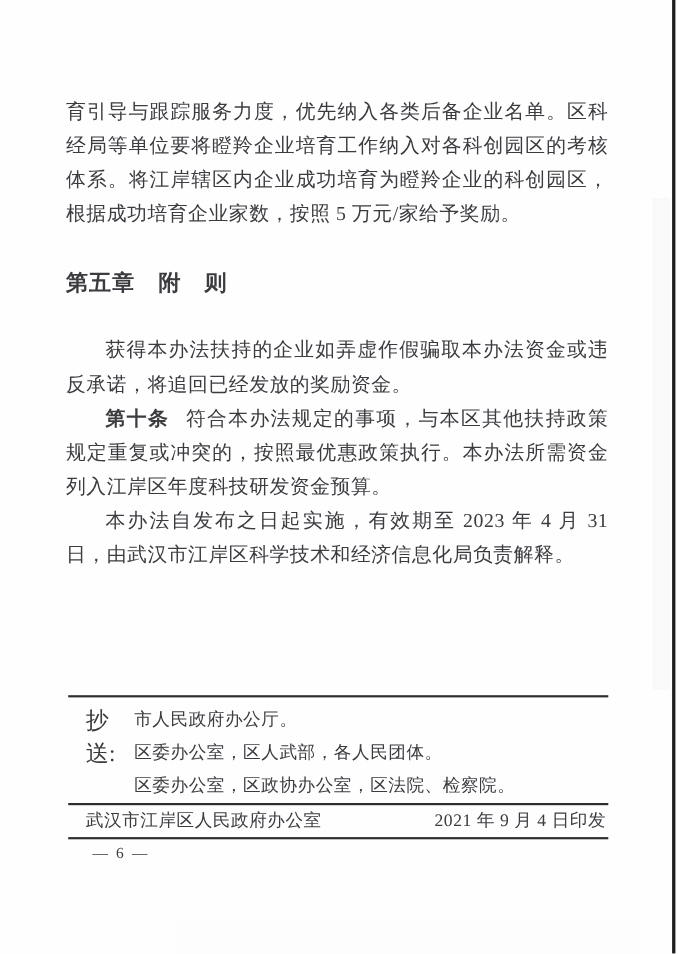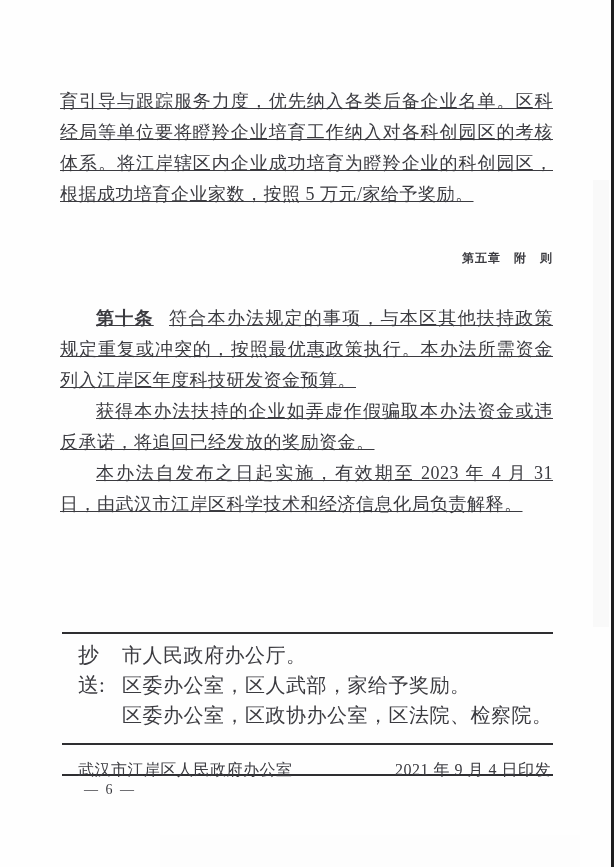--- a/index.html
+++ b/index.html
@@ -40,30 +40,29 @@
     left: 60px;
     top: 86px;
     width: 493px;
   }
   .body-text {
     font-size: 18px;
     line-height: 31px;
     text-align: justify;
     letter-spacing: 0.5px;
     color: var(--ink);
-    text-decoration: underline;
   }
   .indent { text-indent: 2em; }
   .article-label { font-weight: 700; margin-right: 0.85em; }
   .chapter-heading {
     margin: 33px 0 29px 0;
-    font-size: 12px;
+    font-size: 20px;
     line-height: 31px;
     font-weight: 700;
-    text-align: right;
+    text-align: left;
     letter-spacing: 1px;
     color: var(--ink);
   }
 
   .doc-footer {
     position: absolute;
     left: 62px;
     top: 632px;
     width: 491px;
     color: var(--ink);
@@ -75,36 +74,35 @@
     align-items: flex-start;
   }
   .cc-label {
     font-size: 21px;
     line-height: 30px;
     width: 44px;
     flex: 0 0 44px;
   }
   .cc-lines { flex: 1; }
   .cc-line {
-    font-size: 20px;
+    font-size: 16px;
     line-height: 30px;
     letter-spacing: 0.5px;
   }
   .issue-row {
     border-top: 2px solid var(--rule);
     border-bottom: 2px solid var(--rule);
     height: 33px;
     line-height: 29px;
-    padding: 10px 2px 0 16px;
+    padding: 0 2px 0 16px;
     display: flex;
     justify-content: space-between;
     align-items: flex-start;
     font-size: 16px;
     letter-spacing: 0.5px;
-    margin-top: 13px;
   }
   .page-number {
     margin-top: 6px;
     padding-left: 22px;
     font-size: 14px;
     line-height: 16px;
     letter-spacing: 2px;
   }
 </style>
 </head>
@@ -114,33 +112,33 @@
 
   <div class="tint-b"></div>
   <div class="tint-a"></div>
   <div class="edge-line"></div>
 
   <main class="content">
     <p class="body-text">育引导与跟踪服务力度，优先纳入各类后备企业名单。区科经局等单位要将瞪羚企业培育工作纳入对各科创园区的考核体系。将江岸辖区内企业成功培育为瞪羚企业的科创园区，根据成功培育企业家数，按照 5 万元/家给予奖励。</p>
 
     <h2 class="chapter-heading">第五章　附　则</h2>
 
+    <p class="body-text indent">获得本办法扶持的企业如弄虚作假骗取本办法资金或违反承诺，将追回已经发放的奖励资金。</p>
+
     <p class="body-text indent"><span class="article-label">第十条</span><span>符合本办法规定的事项，与本区其他扶持政策规定重复或冲突的，按照最优惠政策执行。本办法所需资金列入江岸区年度科技研发资金预算。</span></p>
-
-    <p class="body-text indent">获得本办法扶持的企业如弄虚作假骗取本办法资金或违反承诺，将追回已经发放的奖励资金。</p>
 
     <p class="body-text indent">本办法自发布之日起实施，有效期至 2023 年 4 月 31 日，由武汉市江岸区科学技术和经济信息化局负责解释。</p>
   </main>
 
   <footer class="doc-footer">
     <div class="cc-block">
       <span class="cc-label">抄送:</span>
       <div class="cc-lines">
         <div class="cc-line">市人民政府办公厅。</div>
-        <div class="cc-line">区委办公室，区人武部，家给予奖励。</div>
+        <div class="cc-line">区委办公室，区人武部，各人民团体。</div>
         <div class="cc-line">区委办公室，区政协办公室，区法院、检察院。</div>
       </div>
     </div>
 
     <div class="issue-row">
       <span>武汉市江岸区人民政府办公室</span>
       <span>2021 年 9 月 4 日印发</span>
     </div>
 
     <div class="page-number">— 6 —</div>

